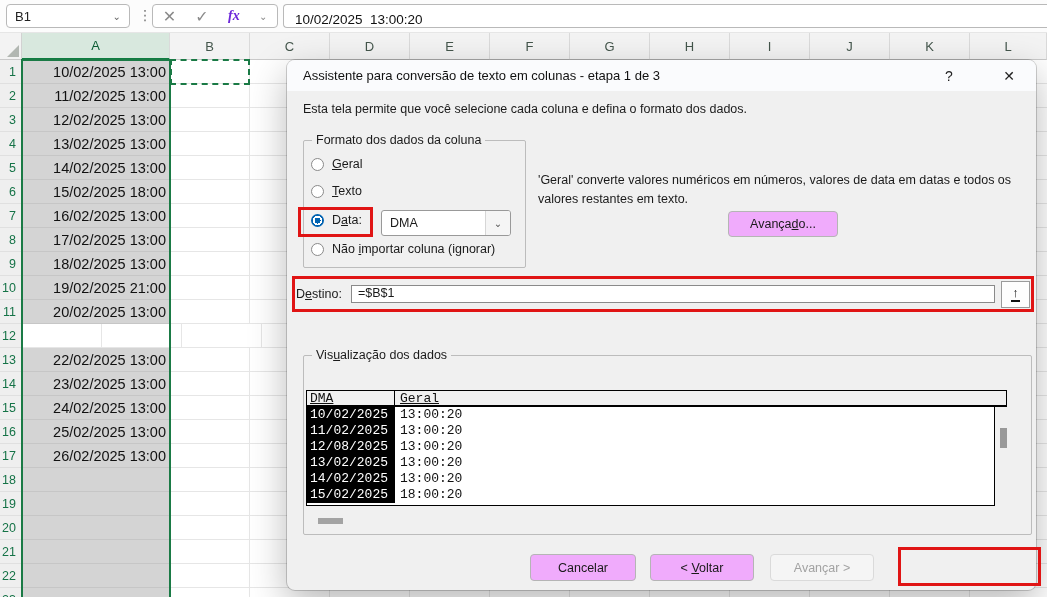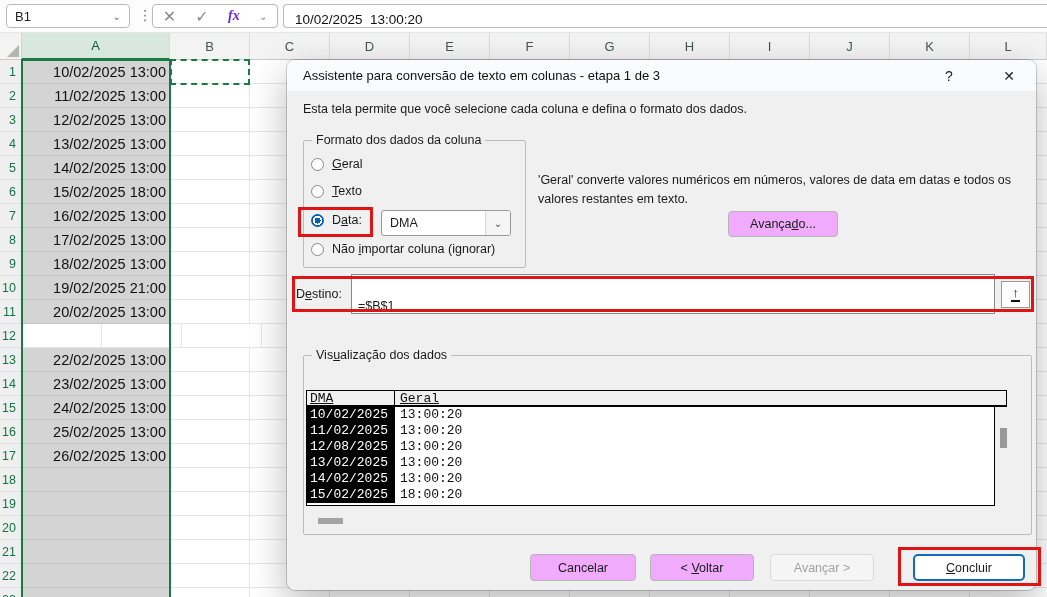--- a/index.html
+++ b/index.html
@@ -55,21 +55,21 @@
          display:flex;align-items:center;box-sizing:border-box;font-size:12.5px}
   .combo .val{padding-left:8px;flex:1}
   .combo .cbtn{width:24px;height:24px;border-left:1px solid #d6d6d6;background:#f5f5f5;display:flex;align-items:center;justify-content:center;
                color:#555;font-size:10px;border-radius:0 2px 2px 0;flex:none}
   .gnote{position:absolute;left:251px;top:111px;width:484px;font-size:12.5px;line-height:1.55}
   .btn{background:#f0abfc;border:1px solid #b5b5b5;border-radius:4px;font-size:12.5px;display:flex;align-items:center;justify-content:center;
        box-sizing:border-box;color:#1a1a1a;white-space:nowrap}
   .advbtn{position:absolute;left:441px;top:151px;width:110px;height:26px}
   .destrow{position:absolute;left:9px;top:220px;width:734px;height:28px;display:flex;align-items:center;gap:6px}
   .destlabel{font-size:12.5px;width:49px;flex:none}
-  .destinput{flex:1;height:40px;background:#fff;border:1px solid #8a8a8a;display:flex;align-items:flex-end;padding-left:6px;font-size:12.5px;box-sizing:border-box}
+  .destinput{flex:1;height:18px;background:#fff;border:1px solid #8a8a8a;display:flex;align-items:flex-start;padding-left:6px;font-size:12.5px;box-sizing:border-box}
   .destbtn{width:29px;height:27px;background:#fdfdfd;border:1px solid #9a9a9a;display:flex;align-items:center;justify-content:center;box-sizing:border-box;flex:none}
   .destbtn .arr{font-weight:bold;font-size:13px;border-bottom:2px solid #111;line-height:1.05;padding:0 1px;color:#111}
   .ptable-head{position:absolute;left:2px;top:34px;width:701px;height:17px;border:1px solid #000;border-bottom-width:2px;display:flex;
                box-sizing:border-box;font-family:"Liberation Mono",monospace;font-size:13px;color:#111}
   .ph1{width:88px;border-right:1px solid #000;padding-left:3px;text-decoration:underline;box-sizing:border-box;display:flex;align-items:center;flex:none}
   .ph2{padding-left:5px;text-decoration:underline;display:flex;align-items:center}
   .ptable-body{position:absolute;left:2px;top:51px;width:689px;height:99px;background:#fff;border:1px solid #000;border-top:none;
                box-sizing:border-box;overflow:hidden;font-family:"Liberation Mono",monospace;font-size:13px}
   .prow{display:flex;height:16px;line-height:16px;flex:none}
   .pc1{width:88px;background:#000;color:#fff;padding-left:3px;box-sizing:border-box;flex:none;white-space:nowrap}
@@ -327,20 +327,17 @@
 
   <div class="btn bcancel">
     <span><span>Cancelar</span><span class="u"></span><span></span></span>
   </div>
   <div class="btn bnext">
     <span><span>Avançar &gt;</span><span class="u"></span><span></span></span>
   </div>
   <div class="btn bback">
     <span><span>&lt; </span><span class="u">V</span><span>oltar</span></span>
   </div>
-  <div class="btn bfinish">
-    <span><span></span><span class="u">C</span><span>oncluir</span></span>
-  </div>
 </div>
 
 <div class="redbox red-data"></div>
 <div class="redbox red-dest"></div>
 <div class="redbox red-finish"></div>
 
 </body></html>

